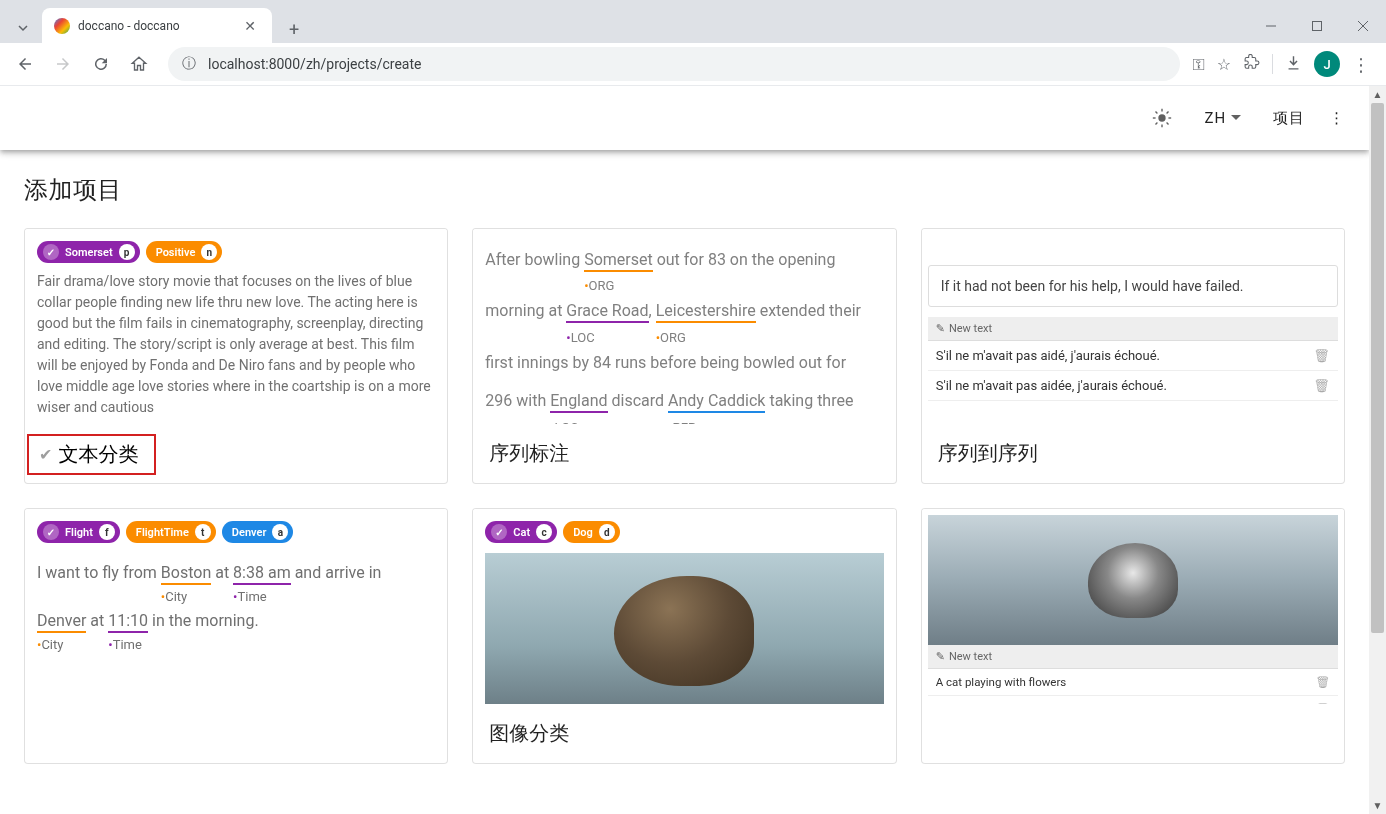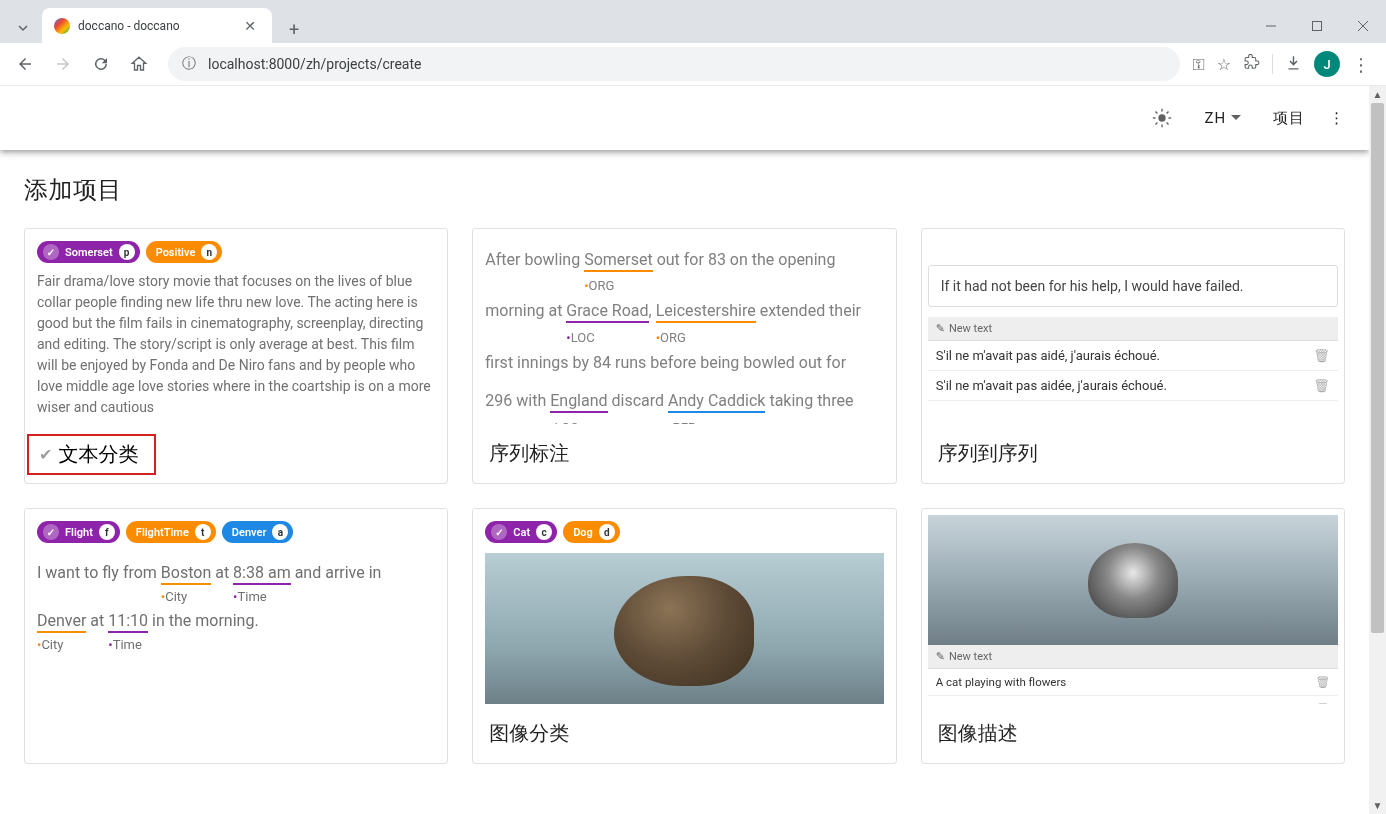--- a/index.html
+++ b/index.html
@@ -283,23 +283,20 @@
                 <div class="caption-row">
                   <span>A cat playing with flowers</span>
                   <span style="color:#aaa">🗑</span>
                 </div>
                 <div class="caption-row">
                   <span>A flower is blooming on the ground</span>
                   <span style="color:#aaa">🗑</span>
                 </div>
               </div>
       </div>
-      <div class="card-title-row">
-              <span>图像描述</span>
-            </div>
     </div>
 
   </div>
 </div>
 
 </div>
 <div class="scrollbar-track">
   <div class="scrollbar-arrow" style="top:0">▲</div>
   <div class="scrollbar-thumb" style="top:17px"></div>
   <div class="scrollbar-arrow" style="bottom:0">▼</div>

